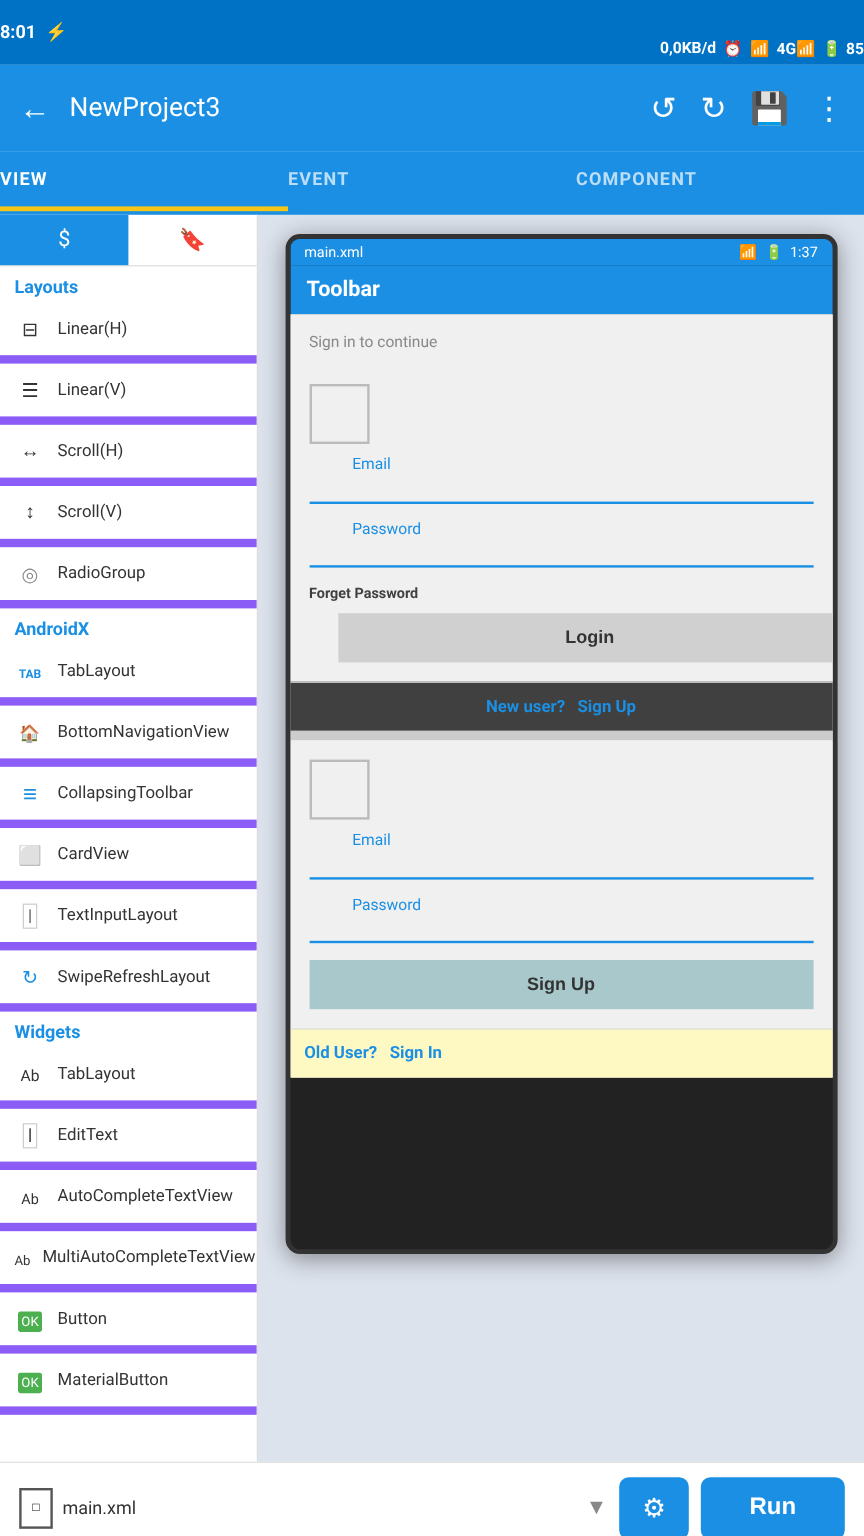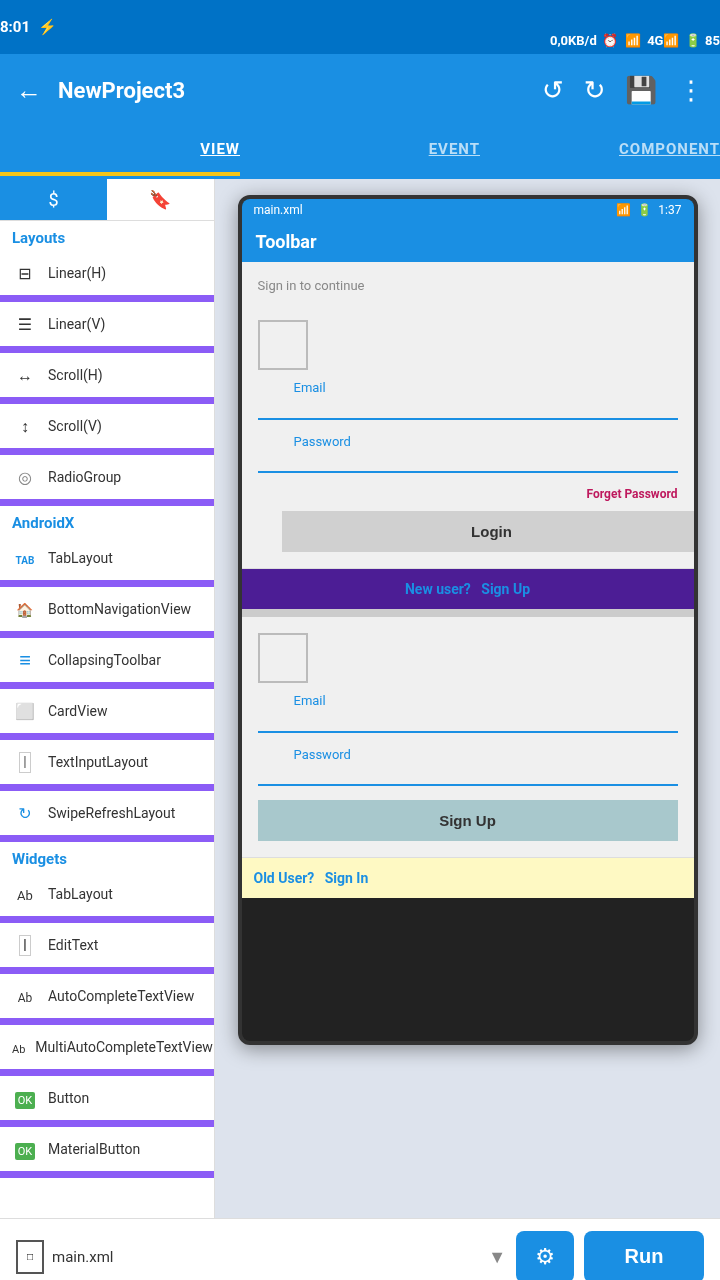--- a/index.html
+++ b/index.html
@@ -33,47 +33,46 @@
       height: 72px;
       display: flex;
       align-items: center;
       padding: 0 16px;
       gap: 16px;
       color: white;
     }
     .app-toolbar .title {
       flex: 1;
       font-size: 22px;
-      font-weight: bold;
+      font-weight: normal;
       color: white;
     }
     .toolbar-actions { display: flex; align-items: center; gap: 20px; }
     .toolbar-icon {
       color: white;
       font-size: 26px;
       cursor: pointer;
     }
 
     
     .tabs-bar {
       background: #1a8fe3;
       display: flex;
       border-bottom: 3px solid #1a8fe3;
     }
     .tab {
       flex: 1;
-      text-align: right;
+      text-align: left;
       color: rgba(255,255,255,0.7);
       font-size: 15px;
       font-weight: bold;
       letter-spacing: 1px;
       padding: 14px 0;
       cursor: pointer;
       border-bottom: 4px solid transparent;
-      text-decoration: underline;
     }
     .tab.active {
       color: white;
       border-bottom: 4px solid #f5c518;
     }
 
     
     .main-content {
       display: flex;
       flex: 1;
@@ -193,40 +192,40 @@
     .field-underline {
       border: none;
       border-bottom: 2px solid #1a8fe3;
       background: transparent;
       width: 100%;
       margin-bottom: 14px;
       height: 22px;
       outline: none;
     }
     .forget-pw {
-      text-align: right;
-      color: #be185d;
+      text-align: left;
+      color: #404040;
       font-size: 12px;
       font-weight: bold;
       margin-bottom: 10px;
     }
     .login-btn {
       background: #d0d0d0;
       border: none;
       width: 100%;
       padding: 12px;
       font-size: 15px;
       font-weight: bold;
       color: #333;
       margin-bottom: 0;
       cursor: pointer;
       margin-left: 24px;
     }
     .new-user-row {
-      background: #4c1d95;
+      background: #404040;
       border-top: 1px solid #ddd;
       padding: 12px;
       text-align: center;
       font-size: 14px;
       color: #333;
     }
     .new-user-row span { color: #1a8fe3; font-weight: bold; }
 
     .divider-line { height: 8px; background: #ccc; }
 

